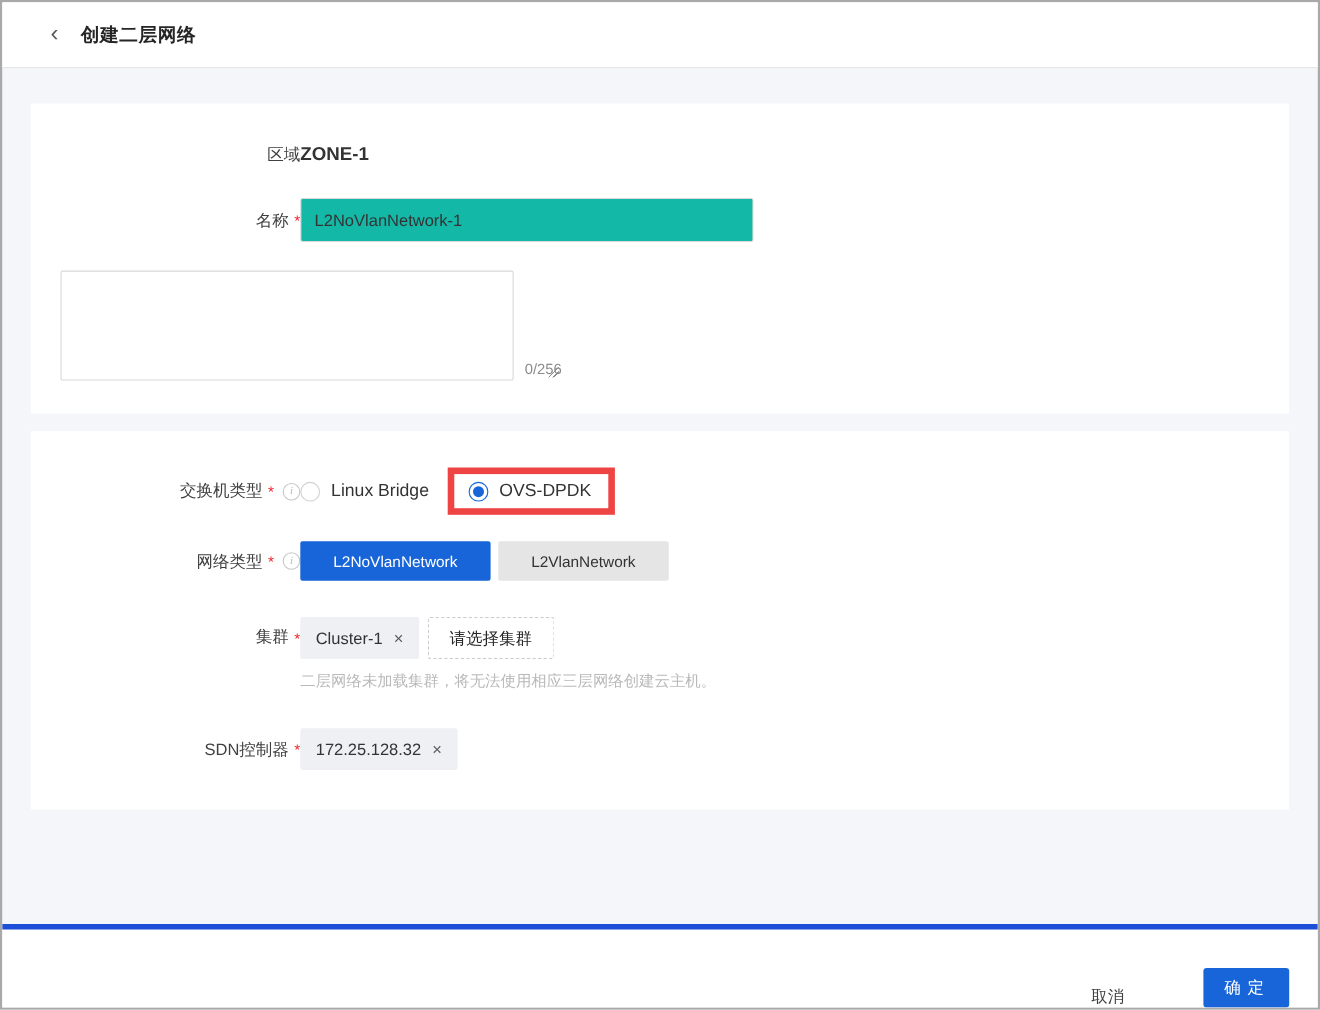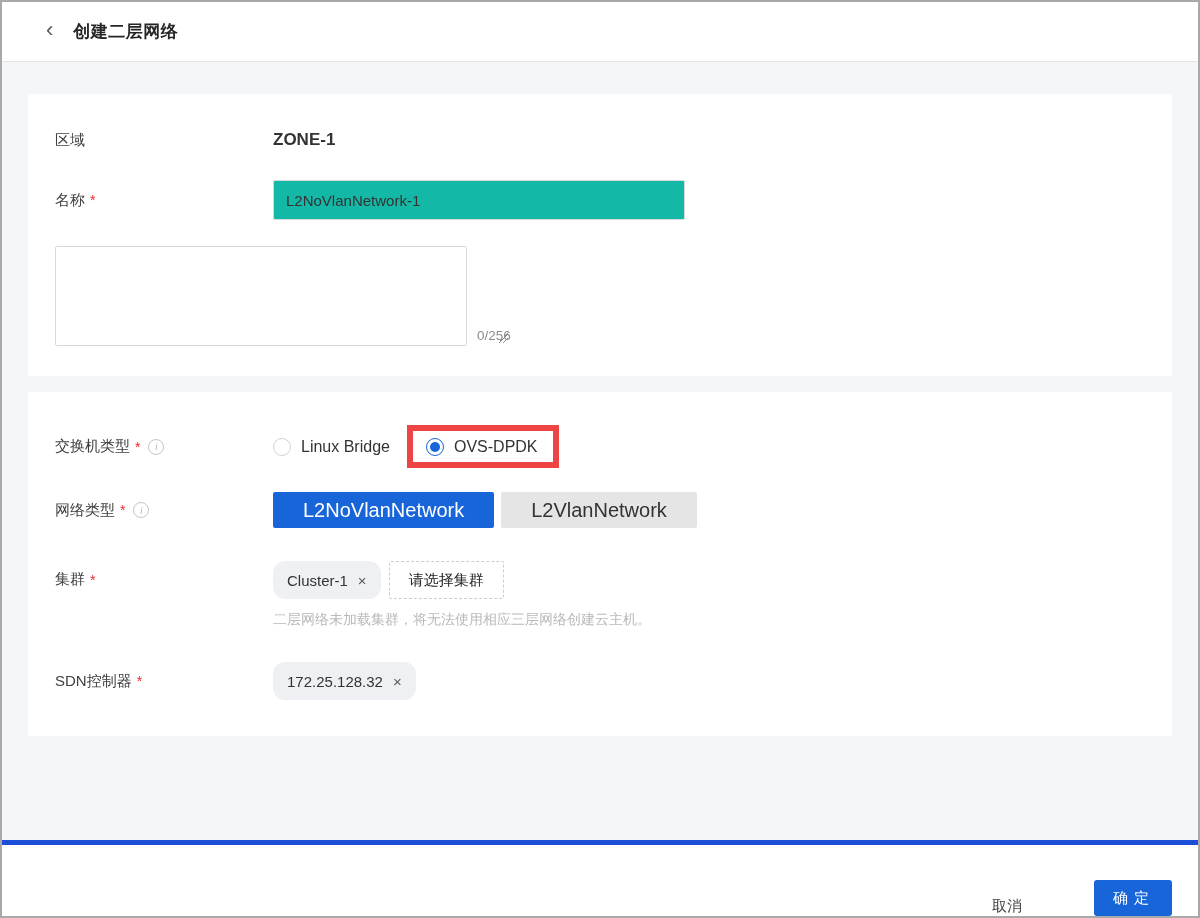--- a/index.html
+++ b/index.html
@@ -28,21 +28,21 @@
   
   .content { flex:1; padding:32px 26px 0 26px; overflow:hidden; }
   .card { background:#fff; border-radius:1px; }
   .card-1 { padding:36px 27px 30px 27px; margin-bottom:16px; }
   .card-2 { padding:33px 27px 36px 27px; }
 
   .form-row { display:flex; align-items:center; }
   .form-row.top-align { align-items:flex-start; }
   .label-col {
     width:218px; flex:none; font-size:15px; color:#404040;
-    display:flex; align-items:center;
+    display:flex; align-items:center;justify-content:flex-end;
   }
   .required-mark { color:#f5222d; margin-left:5px; font-size:14px; }
   .info-icon {
     width:16px; height:16px; border:1px solid #c6c6c6; border-radius:50%;
     color:#b8b8b8; font-size:10px; font-family:"Liberation Serif",serif; font-style:italic;
     display:inline-flex; align-items:center; justify-content:center;
     margin-left:8px; cursor:pointer; flex:none;
   }
 
   .row-zone { height:20px; margin-bottom:30px; }
@@ -81,31 +81,31 @@
   .radio-dot { width:10px; height:10px; border-radius:50%; background:#1765d8; }
   .radio-label { font-size:16px; color:#333; margin-left:10px; white-space:nowrap; }
   .highlight-box {
     display:inline-flex; align-items:center;
     border:6px solid #ef4444; height:43px; padding:0 15px 0 13px; margin-left:17px;
   }
 
   .row-network { margin-bottom:33px; }
   .seg-group { display:flex; }
   .seg-btn {
-    height:36px; padding:0 30px; font-size:20px; border:none; border-radius:2px;
+    height:36px; padding:0 30px; font-size:14px; border:none; border-radius:2px;
     display:inline-flex; align-items:center; justify-content:center; cursor:pointer;
     font-family:"Liberation Sans","DejaVu Sans",sans-serif;
   }
   .seg-btn.selected { background:#1765d8; color:#fff; }
   .seg-btn.unselected { background:#e5e5e5; color:#333; margin-left:7px; }
 
   .row-cluster { margin-bottom:33px; }
   .tag-row { display:flex; align-items:center; }
   .tag {
-    height:38px; background:#eef0f4; border-radius:12px; padding:0 14px;
+    height:38px; background:#eef0f4; border-radius:2px; padding:0 14px;
     display:inline-flex; align-items:center; font-size:15px; color:#333;
   }
   .tag-close { margin-left:10px; color:#595959; font-size:15px; cursor:pointer; line-height:1; }
   .dashed-btn {
     height:38px; border:1px dashed #cdcdcd; border-radius:2px; background:transparent;
     padding:0 19px; margin-left:8px; font-size:15px; color:#262626; cursor:pointer;
     display:inline-flex; align-items:center;
     font-family:Liberation Serif, serif;
   }
   .hint-text { font-size:14px; color:#b9b9b9; margin-top:12px; }

